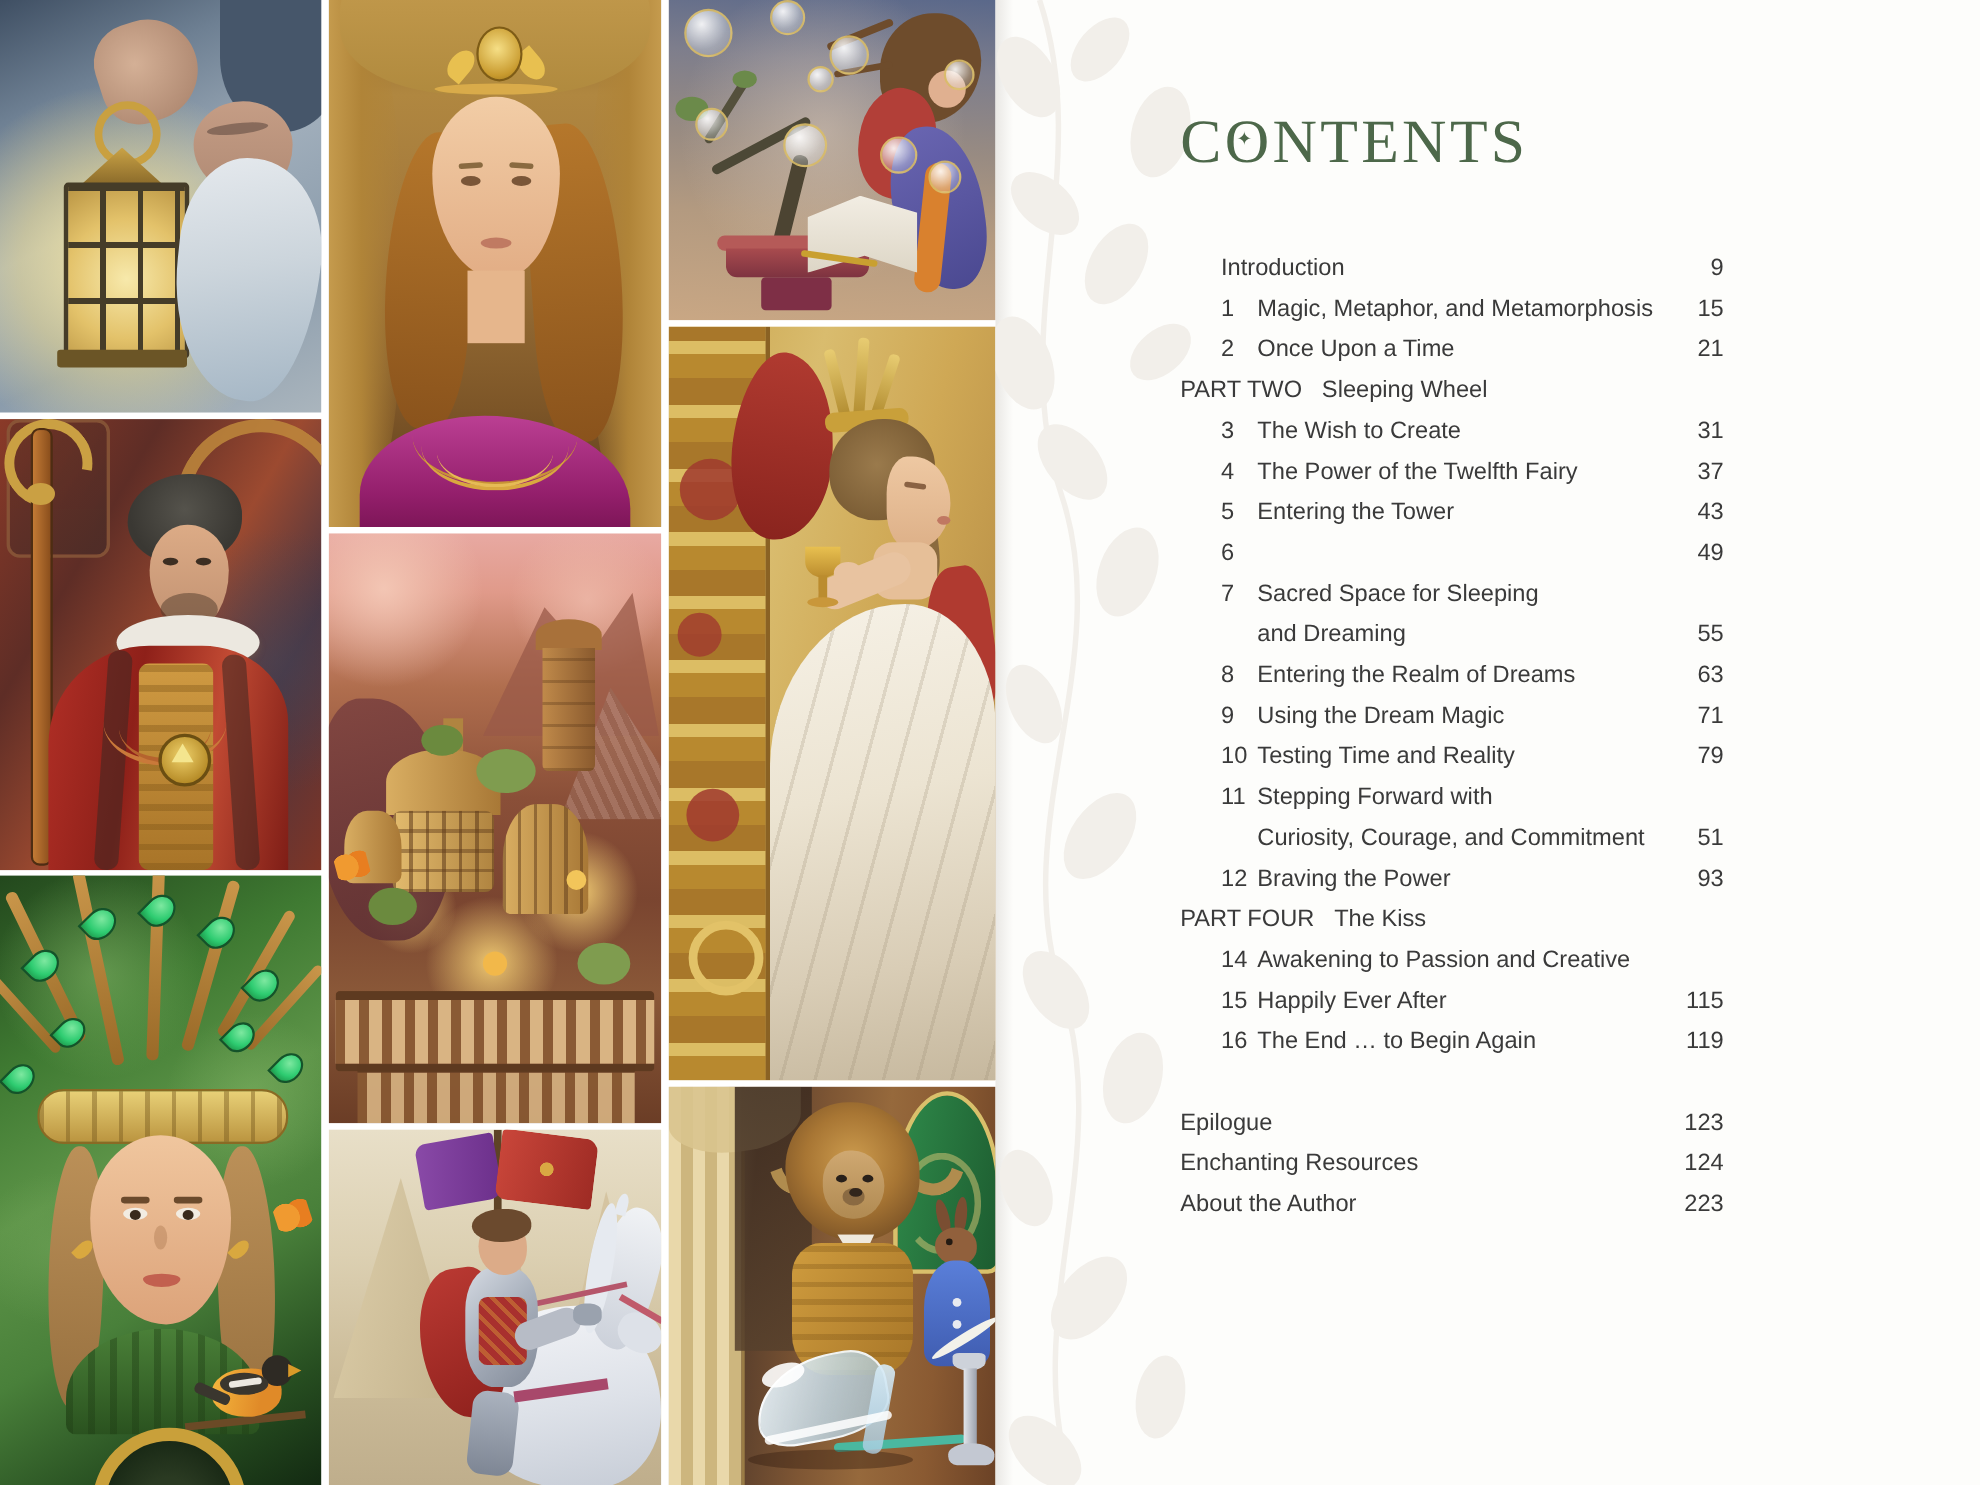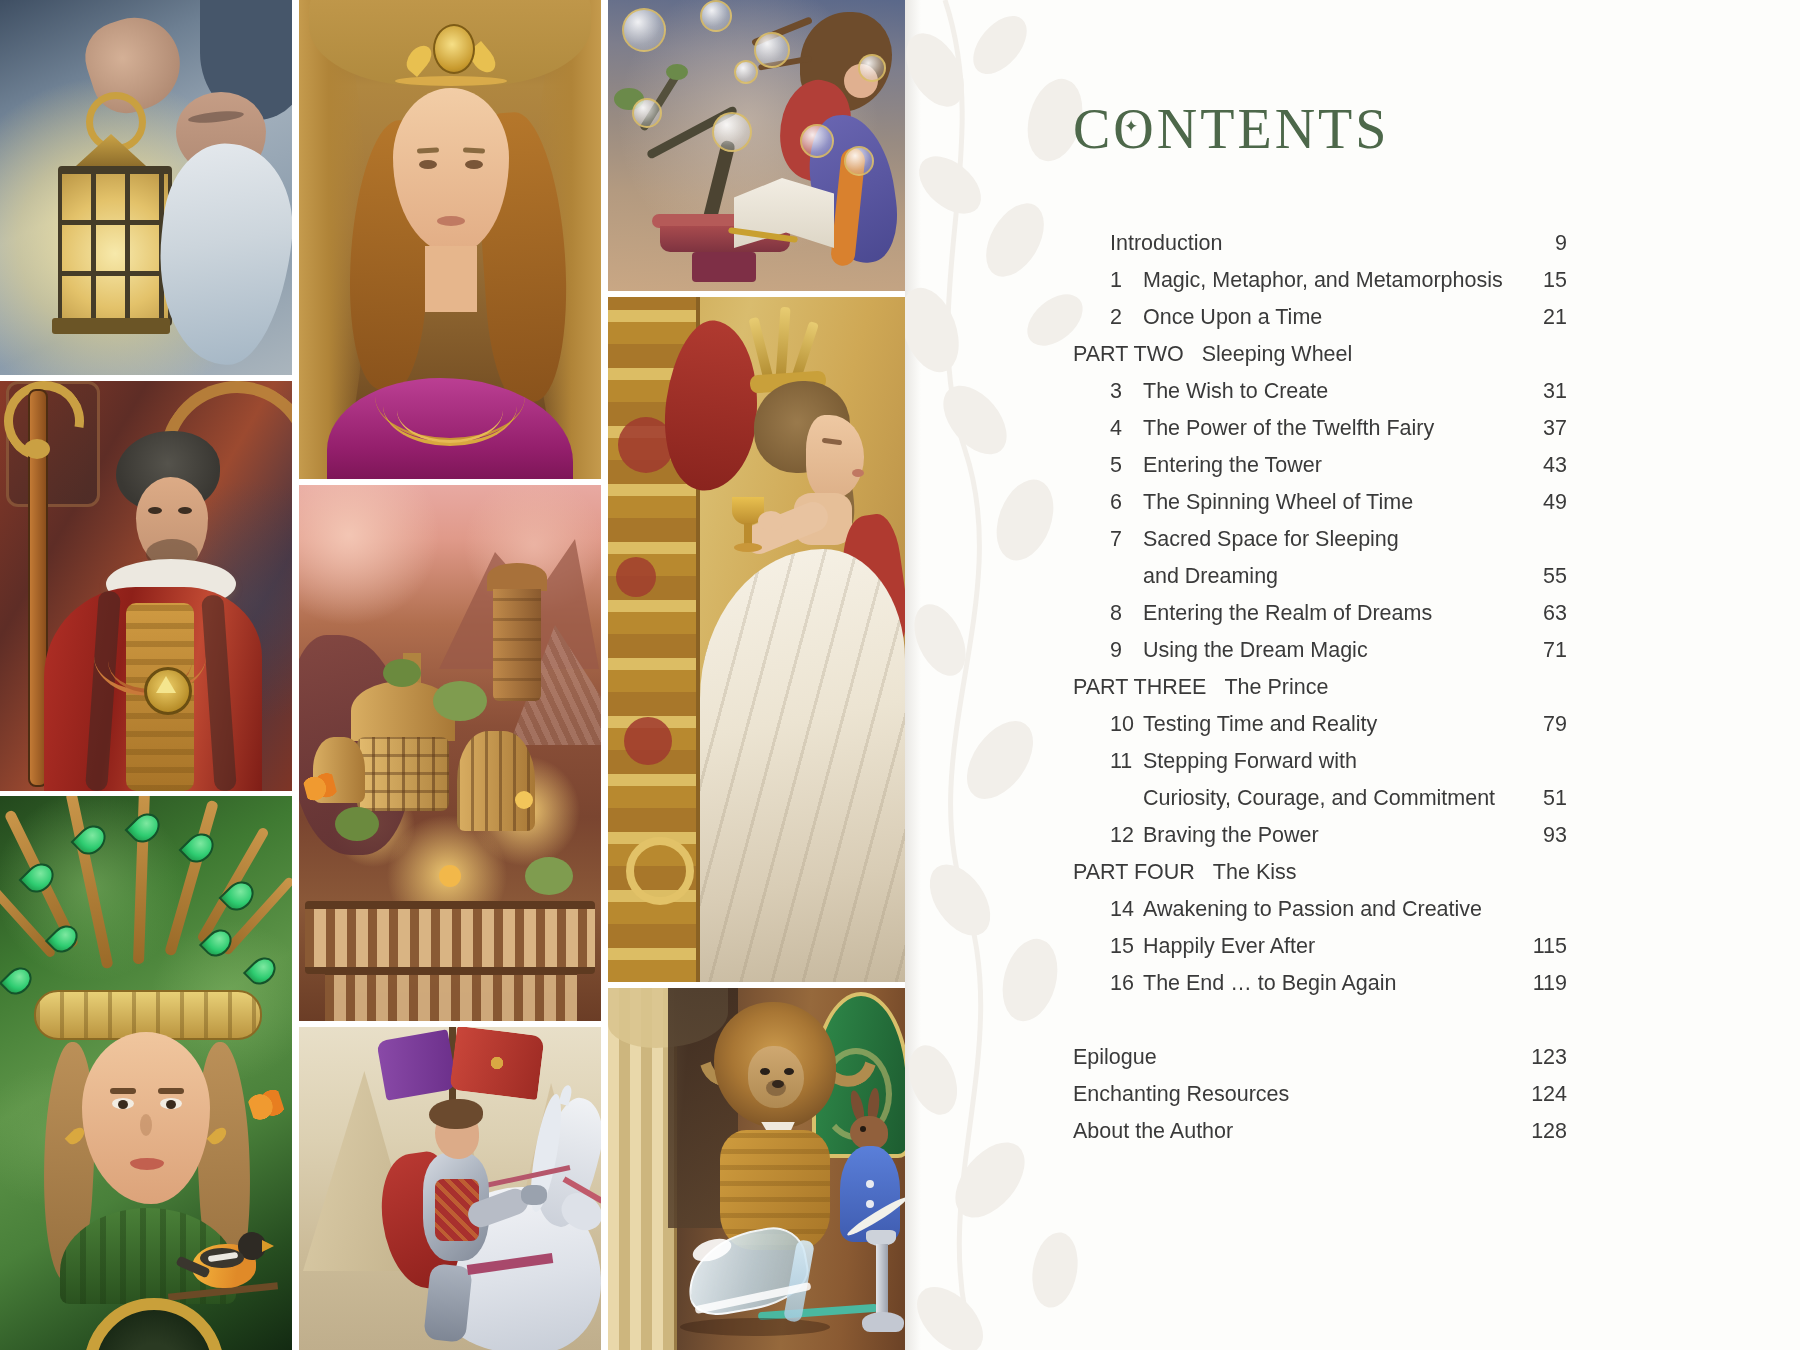--- a/index.html
+++ b/index.html
@@ -347,45 +347,40 @@
           <span class="t">The Power of the Twelfth Fairy</span>
           <span class="pg">37</span>
         </div>
       <div class="row ch">
           <span class="num">5</span>
           <span class="t">Entering the Tower</span>
           <span class="pg">43</span>
         </div>
       <div class="row ch">
           <span class="num">6</span>
-          <span class="t">The Spinning Wheel of Time</span>
           <span class="pg">49</span>
         </div>
       <div class="row ch">
           <span class="num">7</span>
           <span class="t">Sacred Space for Sleeping</span>
           <span class="pg"></span>
         </div>
       <div class="row i2">
           <span class="t">and Dreaming</span>
           <span class="pg">55</span>
         </div>
       <div class="row ch">
           <span class="num">8</span>
           <span class="t">Entering the Realm of Dreams</span>
           <span class="pg">63</span>
         </div>
       <div class="row ch">
           <span class="num">9</span>
           <span class="t">Using the Dream Magic</span>
           <span class="pg">71</span>
-        </div>
-      <div class="row part">
-          <span class="plabel">PART THREE</span>
-          <span class="ptitle">The Prince</span>
         </div>
       <div class="row ch">
           <span class="num">10</span>
           <span class="t">Testing Time and Reality</span>
           <span class="pg">79</span>
         </div>
       <div class="row ch">
           <span class="num">11</span>
           <span class="t">Stepping Forward with</span>
           <span class="pg"></span>
@@ -423,19 +418,19 @@
         <div class="row back">
             <span class="t">Epilogue</span>
             <span class="pg">123</span>
           </div>
         <div class="row back">
             <span class="t">Enchanting Resources</span>
             <span class="pg">124</span>
           </div>
         <div class="row back">
             <span class="t">About the Author</span>
-            <span class="pg">128</span>
+            <span class="pg">223</span>
           </div>
       </div>
 
     </div>
   </div>
 </div>
 
 </body></html>

